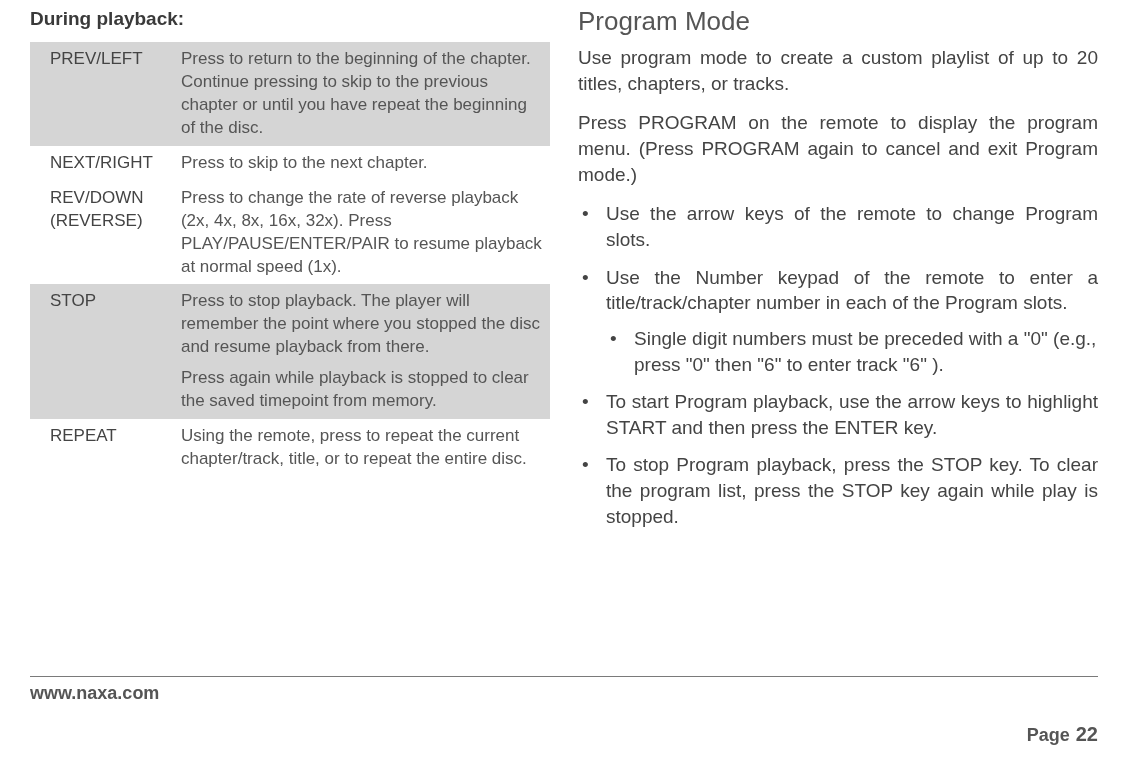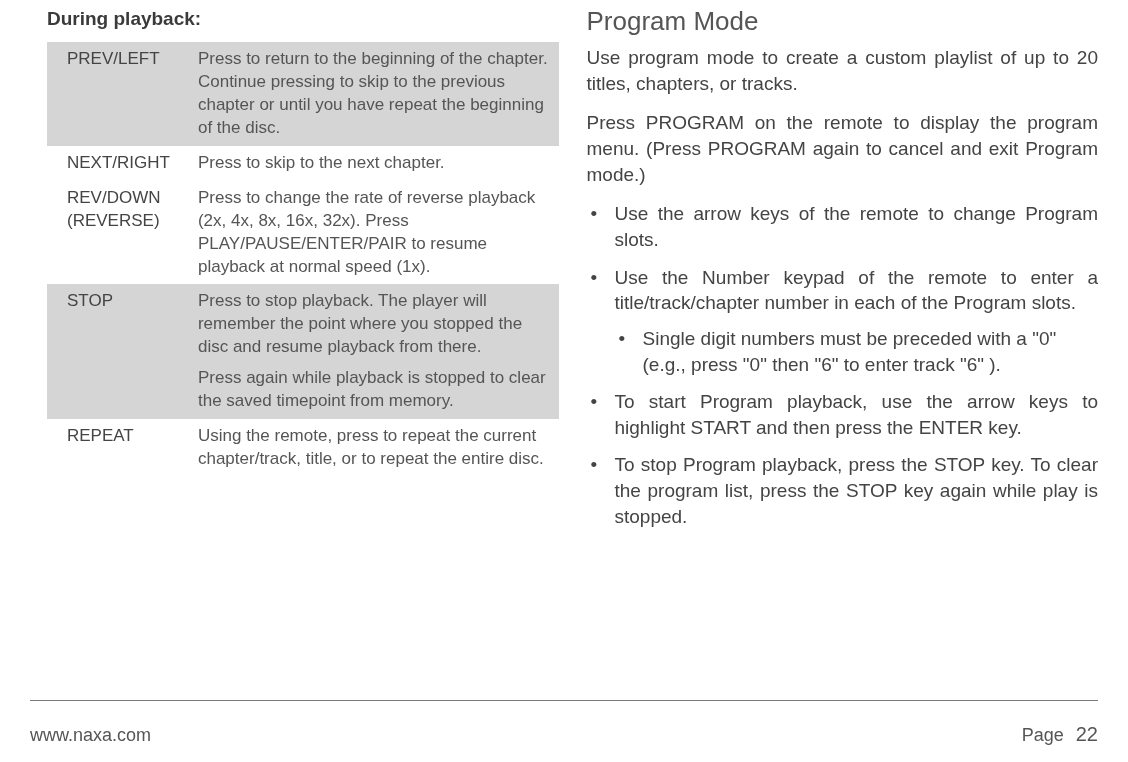--- a/index.html
+++ b/index.html
@@ -8,21 +8,20 @@
     height: 762px;
     background: #ffffff;
     font-family: "Segoe UI", "Helvetica Neue", Arial, sans-serif;
     color: #555;
     padding: 8px 30px 0 30px;
     position: relative;
   }
   .page {
     display: flex;
     gap: 28px;
-    margin-left: 17px;
   }
   .col {
     width: 520px;
   }
   .section-title-bold {
     font-weight: 700;
     font-size: 19px;
     color: #3a3a3a;
     margin-bottom: 12px;
   }
@@ -95,31 +94,33 @@
     color: #444;
     font-size: 19px;
   }
 
   .footer {
     position: absolute;
     left: 30px;
     right: 30px;
     bottom: 16px;
     border-top: 1px solid #7a7a7a;
-    padding-top: 22px;
+    padding-top: 6px;
     display: flex;
     justify-content: space-between;
-    align-items: flex-end;
+    align-items: flex-start;
     font-size: 18px;
     color: #555;
+    font-weight: bold;
   }
   .footer .pagewrap {
     display: flex;
     align-items: baseline;
-    gap: 12px;
+    gap: 6px;
+    margin-top: 40px;
   }
   .footer .pageno {
     font-size: 20px;
   }
 </style>
 </head>
 <body>
 
 <div class="page">
 

